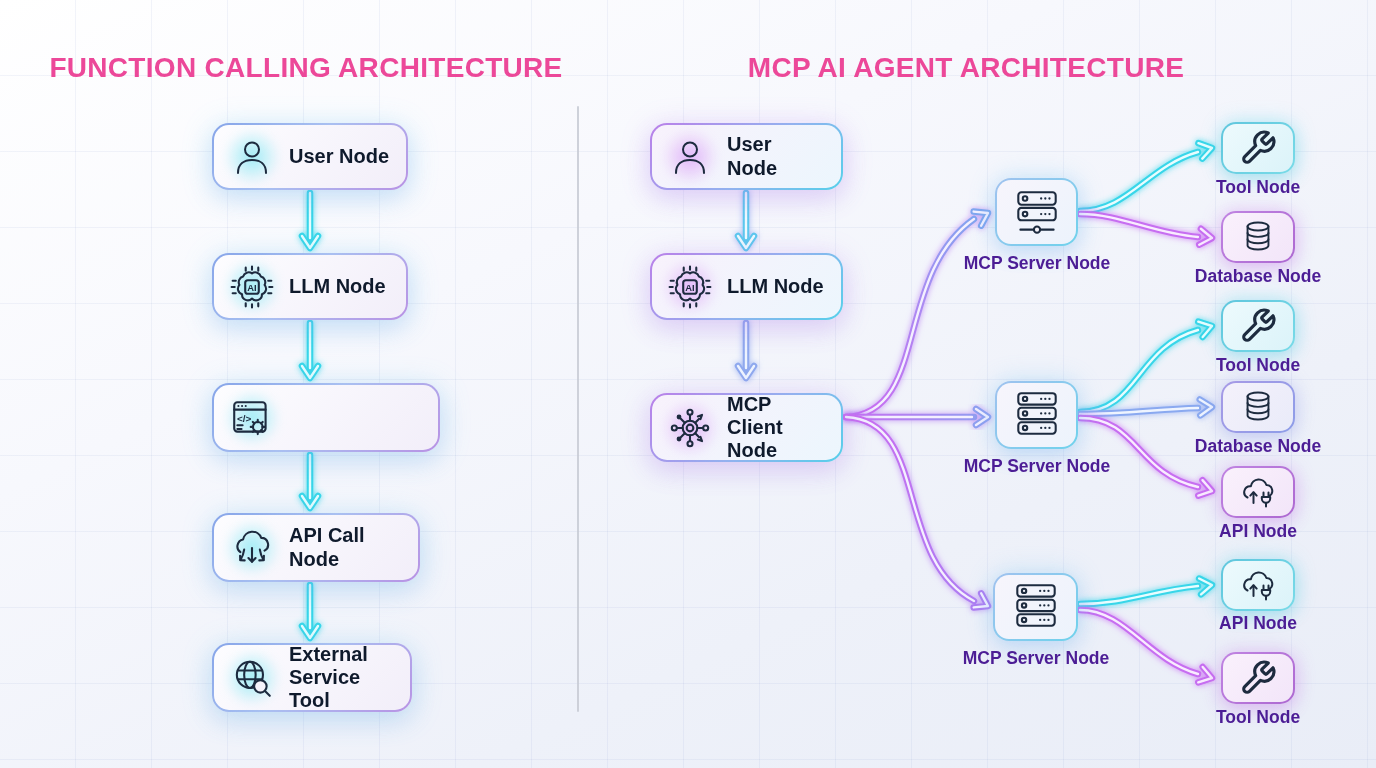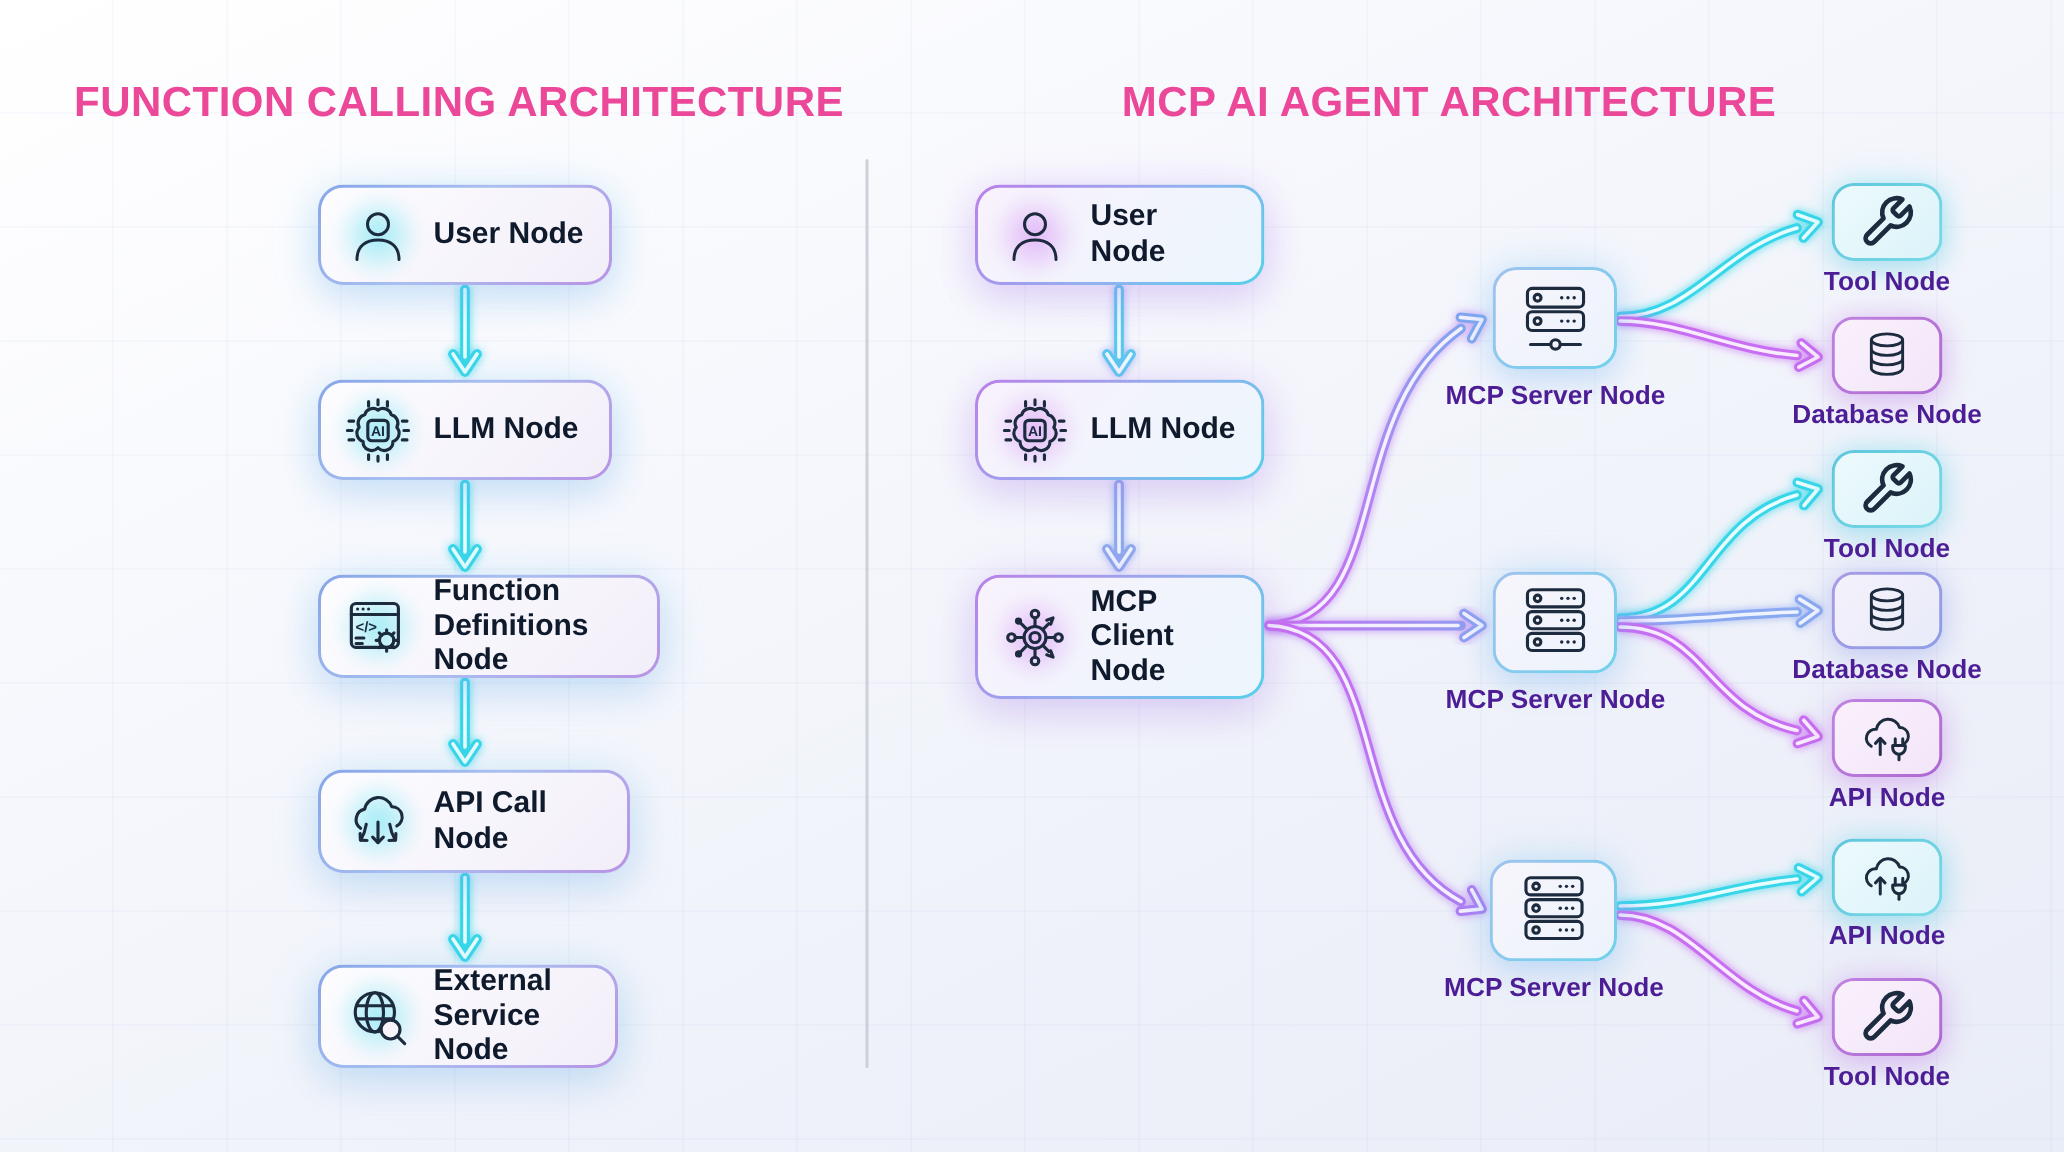--- a/index.html
+++ b/index.html
@@ -257,21 +257,20 @@
           <path d="M8 29 h5 M8 32.5 h4"></path>
       <circle cx="27.5" cy="30.5" r="4.6"></circle>
       <path d="M27.5 23.8 v2.2 M27.5 35.2 v2.2 M20.8 30.5 h2.2 M32 30.5 h2.2 M22.8 25.8 l1.5 1.5 M30.7 33.7 l1.5 1.5 M32.2 25.8 l-1.5 1.5 M24.3 33.7 l-1.5 1.5"></path>
     </g>
     <circle cx="9" cy="10.5" r="1" fill="#1d2b3f"></circle>
         <circle cx="12.5" cy="10.5" r="1" fill="#1d2b3f"></circle>
         <circle cx="16" cy="10.5" r="1" fill="#1d2b3f"></circle>
     <text x="14.5" y="25.5" text-anchor="middle" font-size="9.5" font-weight="bold" fill="#1d2b3f">&lt;/&gt;</text>
       </svg>
   </span>
-  <span class="nlabel" style="width:152px">Function Definitions Node</span>
 </div>
 
 <div class="pill vleft" style="left:212px;top:513px;width:208px;height:69px">
   <span class="ic">
       <span class="halo cy"></span>
     <svg width="46" height="46" viewBox="0 0 44 44">
         <g class="icstroke" stroke-width="1.9">
       <path d="M34 24.5 a6.5 6.5 0 0 0 -3.2 -12.2 a9 9 0 0 0 -17.3 1.5 a6.8 6.8 0 0 0 -2.6 12.2"></path>
       <path d="M22 22 V35"></path>
           <path d="M18.6 31.6 L22 35.2 L25.4 31.6"></path>
@@ -291,21 +290,21 @@
     <svg width="46" height="46" viewBox="0 0 44 44">
         <g class="icstroke" stroke-width="1.9">
       <circle cx="20" cy="19" r="12.5"></circle>
           <ellipse cx="20" cy="19" rx="5.5" ry="12.5"></ellipse>
       <path d="M8.6 14.8 H31.4 M8.6 23.2 H31.4"></path>
       <circle cx="30" cy="30" r="6" fill="#f6f3fb"></circle>
           <path d="M34.4 34.4 L39 39"></path>
     </g>
       </svg>
   </span>
-  <span class="nlabel" style="width:125px">External Service Node</span>
+  <span class="nlabel" style="width:125px">External Service Tool</span>
 </div>
 
 <div class="pill vright" style="left:650px;top:123px;width:193px;height:67px">
   <span class="ic">
       <span class="halo pu"></span>
     <svg width="44" height="44" viewBox="0 0 44 44">
         <g class="icstroke">
           <circle cx="22" cy="14.5" r="7"></circle>
           <path d="M8 38 C8 29 14 25 22 25 C30 25 36 29 36 38"></path>
         </g>
@@ -322,21 +321,21 @@
       <path d="M22 9 a5.5 5.5 0 0 1 8.5 3 a5.5 5.5 0 0 1 3.5 8 a5.5 5.5 0 0 1 -2.5 9 a5.5 5.5 0 0 1 -9.5 4 a5.5 5.5 0 0 1 -9.5 -4 a5.5 5.5 0 0 1 -2.5 -9 a5.5 5.5 0 0 1 3.5 -8 a5.5 5.5 0 0 1 8.5 -3 z"></path>
       <rect x="15.5" y="15.5" width="13" height="13" rx="2.5"></rect>
       <path d="M16 3.5 v3 M22 2.5 v3 M28 3.5 v3 M16 40.5 v-3 M22 41.5 v-3 M28 40.5 v-3 M3.5 16 h3 M2.5 22 h3 M3.5 28 h3 M40.5 16 h-3 M41.5 22 h-3 M40.5 28 h-3"></path>
     </g>
         <text x="22" y="25.6" text-anchor="middle" font-size="9" font-weight="bold" fill="#1d2b3f">AI</text>
       </svg>
   </span>
   <span class="nlabel">LLM Node</span>
 </div>
 
-<div class="pill vright" style="left:650px;top:383px;width:193px;height:83px">
+<div class="pill vright" style="left:650px;top:393px;width:193px;height:69px">
   <span class="ic">
       <span class="halo pu"></span>
     <svg width="46" height="46" viewBox="0 0 44 44">
         <g class="icstroke" stroke-width="1.9">
       <circle cx="22" cy="22" r="7"></circle>
           <circle cx="22" cy="22" r="3.2"></circle>
       <path d="M22 15 V9.5 M22 29 V34.5 M15 22 H9.5 M29 22 H34.5 M17 17 L13.2 13.2 M27 27 L30.8 30.8 M27 17 L30.8 13.2 M17 27 L13.2 30.8"></path>
       <circle cx="22" cy="7" r="2.4"></circle>
           <circle cx="22" cy="37" r="2.4"></circle>
           <circle cx="7" cy="22" r="2.4"></circle>

